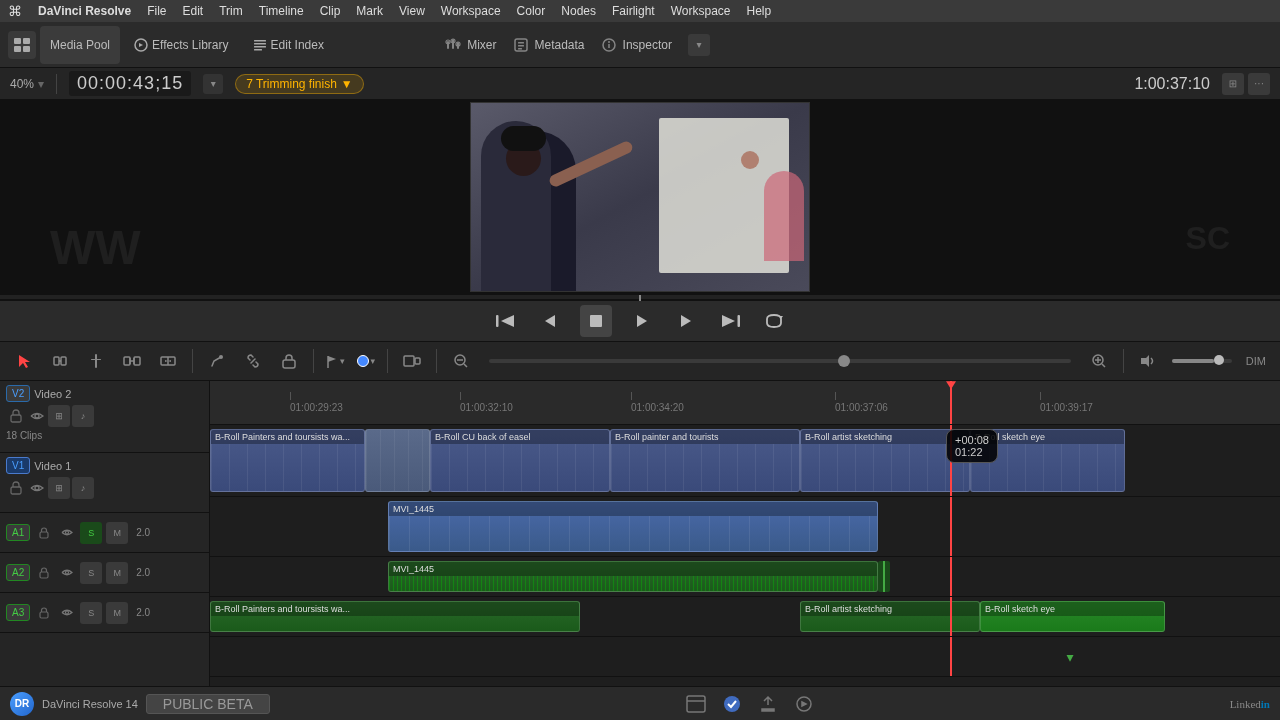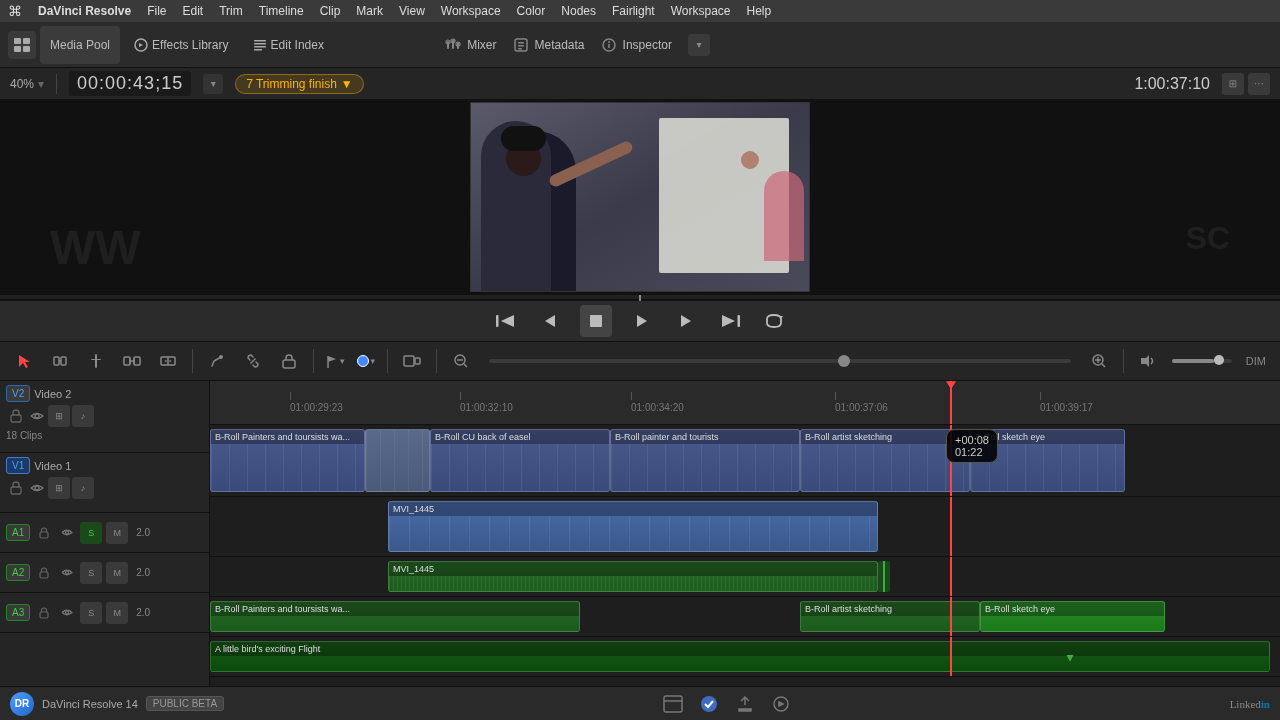--- a/index.html
+++ b/index.html
@@ -353,22 +353,22 @@
       border-radius: 50%;
       background: linear-gradient(135deg, #4a9eff, #2266cc);
       display: flex; align-items: center; justify-content: center;
       color: white; font-size: 10px; font-weight: bold;
     }
     .status-app-name { color: #aaa; font-size: 11px; }
     .status-badge {
       background: #444;
       border: 1px solid #555;
       border-radius: 3px;
-      padding: 1px 6px;
-      font-size: 10px;
+      padding: 1px 16px;
+      font-size: 14px;
       color: #999;
     }
     .status-spacer { flex: 1; }
     .status-icon {
       width: 28px; height: 28px;
       display: flex; align-items: center; justify-content: center;
       color: #777; cursor: pointer; font-size: 14px;
     }
 
     
@@ -899,23 +899,20 @@
         <div class="clip clip-a" style="left:590px;width:180px;top:4px;bottom:4px;background:linear-gradient(to bottom,#2a6a2a,#1a5a1a);">
           <div class="clip-label">B-Roll artist sketching</div>
         </div>
         <div class="clip clip-a" style="left:770px;width:185px;top:4px;bottom:4px;background:linear-gradient(to bottom,#2a8a2a,#1a7a1a);">
           <div class="clip-label">B-Roll sketch eye</div>
         </div>
         <div style="position:absolute;left:740px;top:0;bottom:0;width:2px;background:#ff4444;z-index:8;"></div>
       </div>
 
       <div class="timeline-track track-a3" style="height:40px;position:relative;">
-        <div class="clip clip-a" style="left:0px;width:1060px;top:4px;bottom:4px;background:linear-gradient(to bottom,#1a5a1a,#0a4a0a);">
-          <div class="clip-label">A little bird's exciting Flight</div>
-        </div>
 
         <div style="position:absolute;right:200px;top:4px;width:20px;height:calc(100% - 8px);display:flex;align-items:center;justify-content:center;">
           <span style="color:#44aa44;font-size:14px;">▾</span>
         </div>
         <div style="position:absolute;left:740px;top:0;bottom:0;width:2px;background:#ff4444;z-index:8;"></div>
       </div>
     </div>
   </div>
 
 </div>

